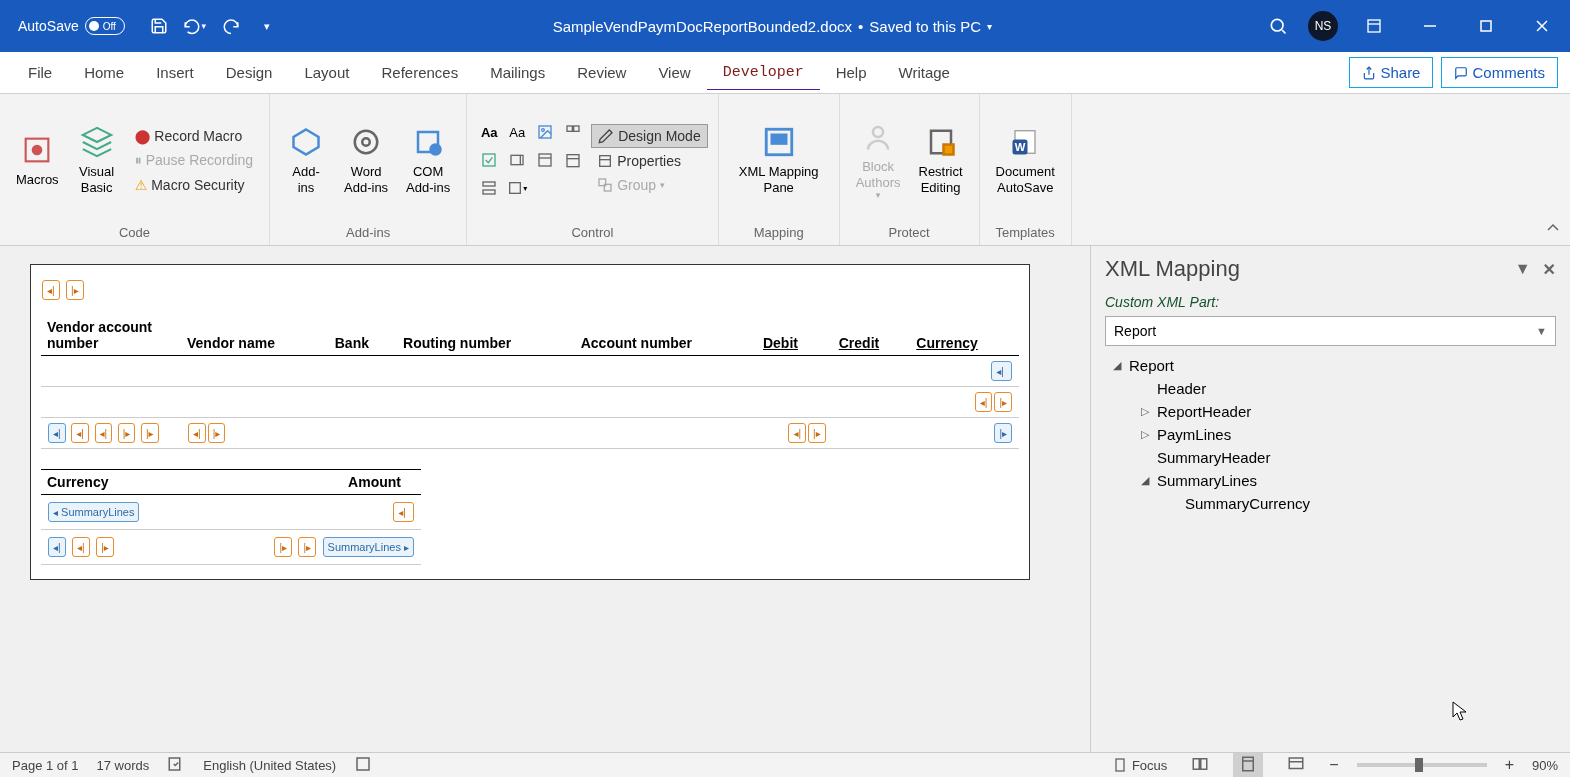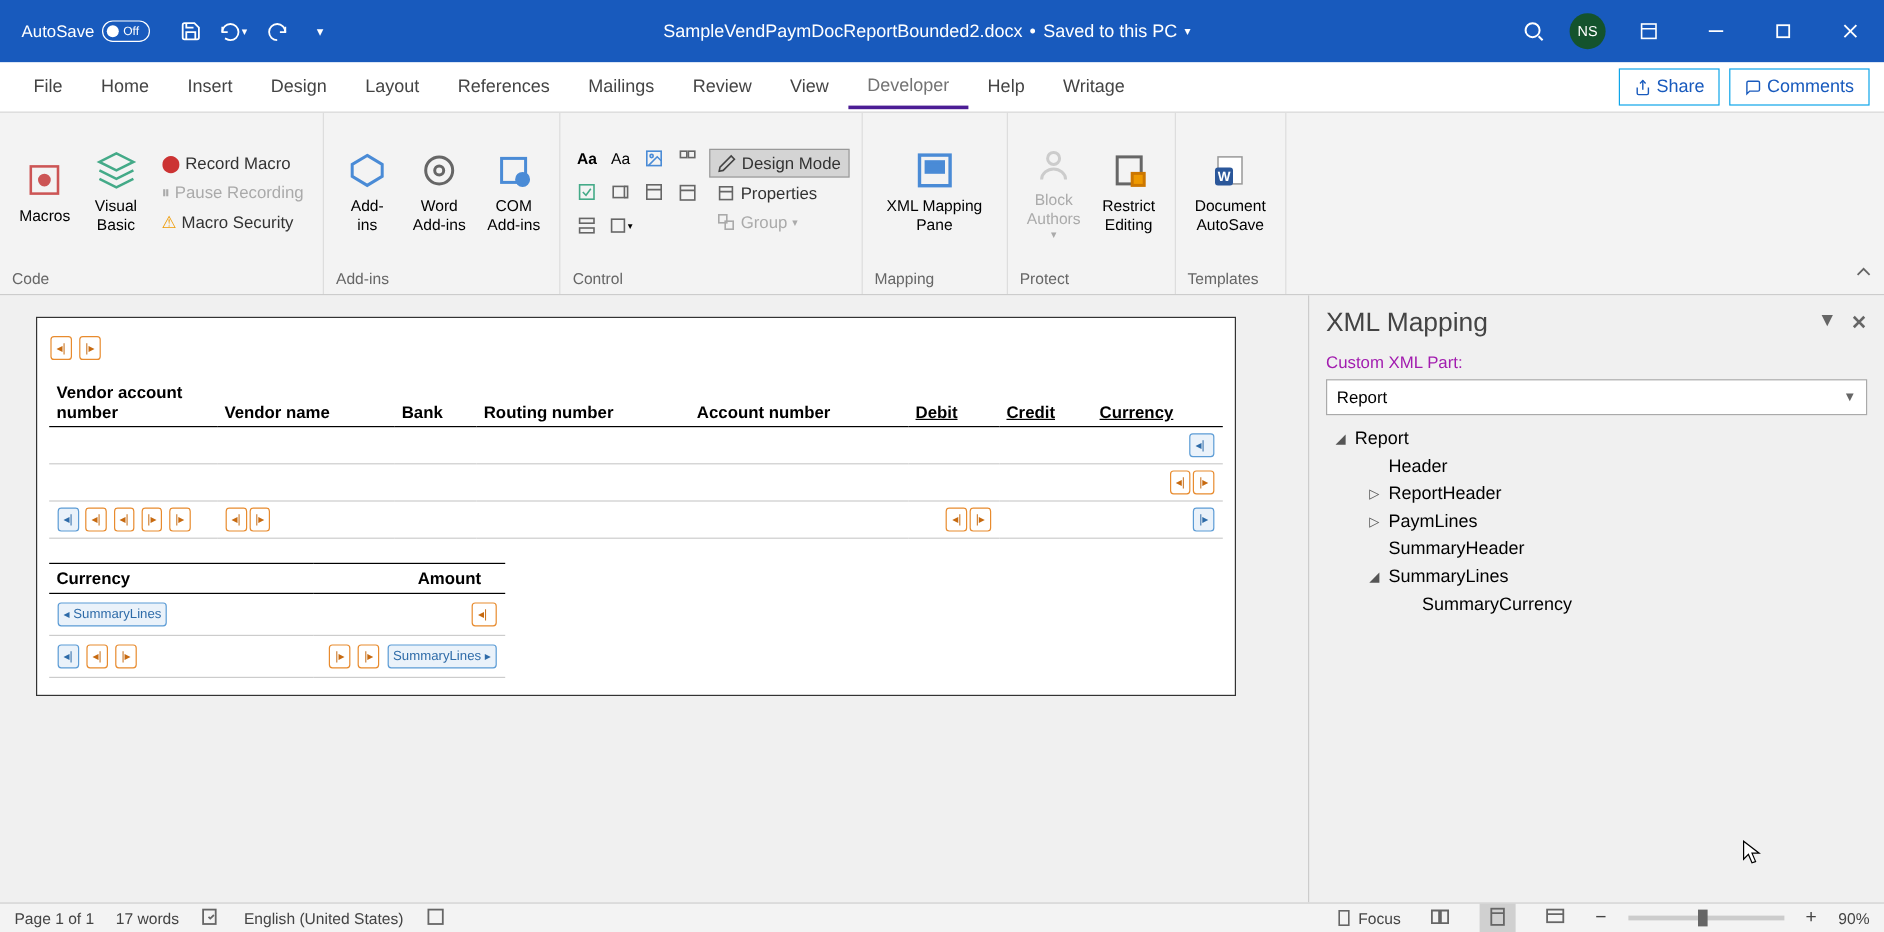--- a/index.html
+++ b/index.html
@@ -8,36 +8,36 @@
 
 .titlebar { height: 52px; background: #185abd; display: flex; align-items: center; color: #fff; padding: 0 8px; }
 .autosave { display: flex; align-items: center; gap: 6px; margin-left: 10px; font-size: 14px; }
 .toggle { width: 40px; height: 18px; border: 1.5px solid #fff; border-radius: 9px; position: relative; display: flex; align-items: center; }
 .toggle-knob { width: 10px; height: 10px; background: #fff; border-radius: 50%; margin-left: 3px; }
 .toggle-text { font-size: 10px; margin-left: 4px; }
 .qat { display: flex; gap: 8px; margin-left: 20px; align-items: center; }
 .qat-btn { width: 28px; height: 28px; display: flex; align-items: center; justify-content: center; cursor: pointer; }
 .title-center { flex: 1; text-align: center; font-size: 15px; display: flex; justify-content: center; align-items: center; gap: 6px; }
 .title-right { display: flex; align-items: center; gap: 16px; }
-.user-badge { width: 30px; height: 30px; background: #14532d; border-radius: 50%; display: flex; align-items: center; justify-content: center; font-size: 12px; text-align: right; }
+.user-badge { width: 30px; height: 30px; background: #0f172a; border-radius: 50%; display: flex; align-items: center; justify-content: center; font-size: 12px; text-align: right; }
 .win-btn { width: 40px; height: 40px; display: flex; align-items: center; justify-content: center; cursor: pointer; }
 .search-icon svg { stroke: #fff; }
 
 
 .tabs { height: 42px; background: #fff; display: flex; align-items: center; padding: 0 12px; border-bottom: 1px solid #d0d0d0; }
 .tab { padding: 8px 16px; font-size: 15px; color: #444; cursor: pointer; }
-.tab.active { color: #737373; border-bottom: 3px solid #4c1d95; font-weight: 500; }
+.tab.active { color: #7f1d1d; border-bottom: 1px solid #4c1d95; font-weight: 500; font-family: Liberation Mono, monospace; }
 .tab-spacer { flex: 1; }
 .share-btn, .comments-btn { border: 1px solid #0ea5e9; padding: 6px 12px; margin-left: 8px; font-size: 15px; color: #185abd; display: flex; align-items: center; gap: 4px; background: #fff; cursor: pointer; }
 
 
 .ribbon { height: 152px; background: #f3f3f3; display: flex; border-bottom: 1px solid #ccc; position: relative; }
 .ribbon-group { border-right: 1px solid #ddd; padding: 4px 10px 2px; display: flex; flex-direction: column; justify-content: space-between; }
 .ribbon-group-content { display: flex; gap: 6px; flex: 1; }
-.ribbon-group-label { font-size: 13px; color: #666; padding: 3px 0; }
+.ribbon-group-label { text-align: center; font-size: 13px; color: #666; padding: 3px 0; }
 .ribbon-bigbtn { display: flex; flex-direction: column; align-items: center; justify-content: center; padding: 4px 6px; cursor: pointer; text-align: center; font-size: 13px; line-height: 1.2; min-width: 52px; }
 .ribbon-bigbtn .icon { width: 36px; height: 36px; margin-bottom: 4px; display: flex; align-items: center; justify-content: center; }
 .ribbon-stack { display: flex; flex-direction: column; gap: 2px; justify-content: center; }
 .ribbon-smallbtn { display: flex; align-items: center; gap: 4px; padding: 3px 6px; font-size: 14px; color: #333; cursor: pointer; white-space: nowrap; }
 .ribbon-smallbtn.disabled { color: #aaa; }
 .ribbon-smallbtn.toggled { background: #d4d4d4; border: 1px solid #999; }
 .ribbon-iconrow { display: flex; gap: 4px; }
 .ribbon-iconbtn { width: 24px; height: 24px; border: 1px solid transparent; display: flex; align-items: center; justify-content: center; cursor: pointer; }
 .collapse-ribbon { position: absolute; right: 10px; bottom: 6px; cursor: pointer; }
 
@@ -56,21 +56,21 @@
 .doc-table td { padding: 4px 6px; font-size: 13px; vertical-align: top; border-bottom: 1px solid #ccc; }
 .summary-table { border-collapse: collapse; margin-top: 20px; }
 .summary-table th { border-top: 1.5px solid #000; border-bottom: 1.5px solid #000; padding: 4px 20px 4px 6px; font-size: 14px; text-align: left; }
 .summary-table th.right { text-align: right; }
 .summary-table td { padding: 6px; border-bottom: 1px solid #ccc; }
 
 
 .xml-pane { width: 480px; background: #f0f0f0; border-left: 1px solid #ccc; padding: 10px 14px; }
 .xml-pane-header { display: flex; align-items: center; justify-content: space-between; margin-bottom: 12px; }
 .xml-pane-title { font-size: 22px; color: #444; }
-.xml-pane-label { font-size: 14px; color: #a21caf; margin-bottom: 6px; }
+.xml-pane-label { font-size: 14px; color: #14532d; margin-bottom: 6px; font-style: italic; }
 .xml-select { width: 100%; height: 30px; border: 1px solid #aaa; background: #fff; padding: 0 8px; font-size: 14px; display: flex; align-items: center; justify-content: space-between; cursor: pointer; }
 .xml-tree { margin-top: 8px; font-size: 15px; }
 .tree-node { padding: 3px 0 3px 8px; display: flex; align-items: center; gap: 4px; cursor: pointer; }
 .tree-arrow { width: 12px; display: inline-block; color: #555; font-size: 11px; }
 .tree-children { padding-left: 28px; }
 
 
 .statusbar { position: absolute; bottom: 0; left: 0; right: 0; height: 25px; background: #f3f3f3; border-top: 1px solid #ccc; display: flex; align-items: center; padding: 0 12px; font-size: 13px; color: #444; gap: 18px; }
 .status-spacer { flex: 1; }
 .zoom-slider { width: 130px; height: 4px; background: #ccc; position: relative; }

